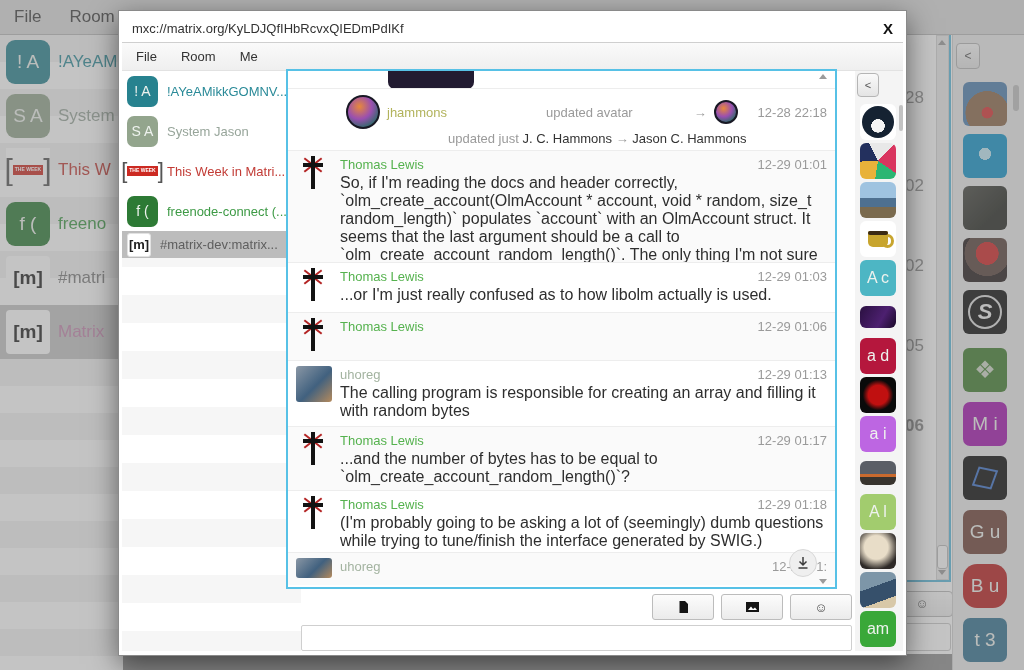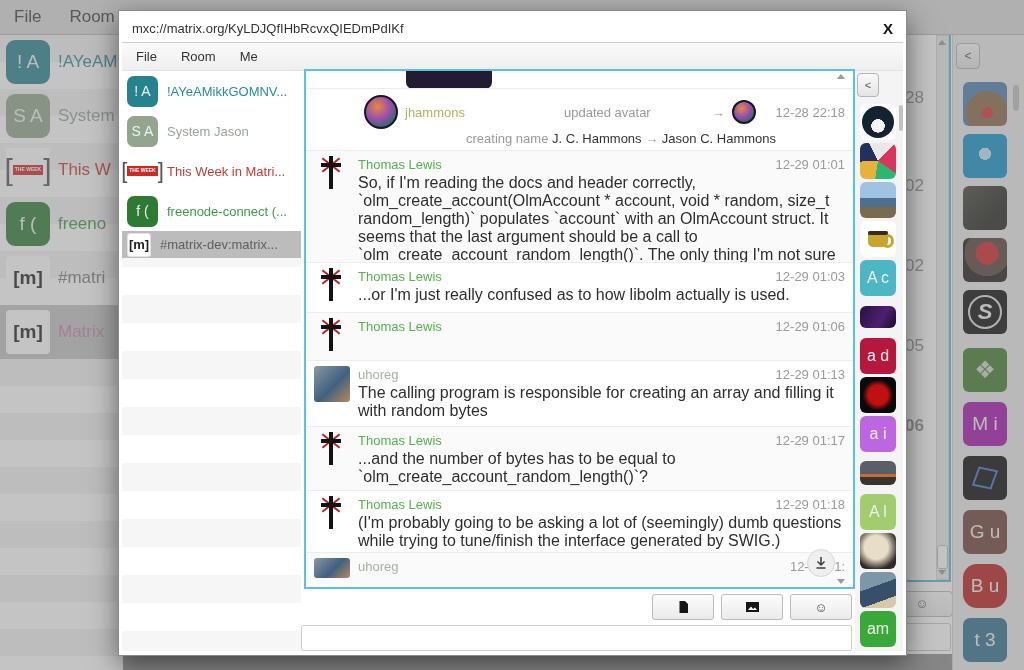--- a/index.html
+++ b/index.html
@@ -63,21 +63,21 @@
   .m-title { height:29px; border-bottom:1px solid #cfcfcf; display:flex; align-items:center; padding:0 10px; }
   .m-title .txt { font-size:13px; color:#333; flex:1; }
   .m-title .x { font-size:15px; font-weight:700; color:#111; cursor:default; }
   .m-menu { height:28px; background:linear-gradient(#fafafa,#efefef); border-bottom:1px solid #e2e2e2; display:flex; align-items:center; gap:24px; padding-left:14px; font-size:13px; color:#333; }
   .m-body { position:relative; height:580px; }
   .m-sidebar { position:absolute; left:0; top:0; width:179px; height:580px; background:repeating-linear-gradient(#f6f6f6 0 28px, #ffffff 28px 56px); overflow:hidden; }
   .m-room { height:40px; background:#fff; display:flex; align-items:center; gap:9px; padding-left:5px; white-space:nowrap; overflow:hidden; font-size:13px; }
   .m-room.sel { height:27px; background:#bcbcbc; }
   .m-room.sel .lbl { color:#5e5e5e; }
 
-  .m-timeline { position:absolute; left:182px; top:-2px; width:551px; height:520px; border:2px solid #57c1e6; background:#fff; overflow:hidden; }
+  .m-timeline { position:absolute; left:164px; top:-2px; width:551px; height:520px; border:2px solid #57c1e6; background:#fff; overflow:hidden; }
   .tl-rows { position:absolute; inset:0; }
   .row { position:relative; border-bottom:1px solid #ededed; overflow:hidden; }
   .row.alt { background:#fafafa; }
   .partial-img { position:absolute; left:100px; top:-10px; width:86px; height:28px; background:#221b31; border-radius:7px; }
   .msg { display:flex; padding:5px 8px 4px 8px; gap:8px; }
   .msg .avcol { width:36px; flex:0 0 36px; }
   .msg .bodycol { flex:1; min-width:0; }
   .mhead { display:flex; justify-content:space-between; font-size:13px; line-height:17px; }
   .mname { font-weight:400; }
   .n-green { color:#55b24e; } .n-sage { color:#a3b3a0; } .n-olive { color:#b2b35c; }
@@ -282,21 +282,21 @@
           <div class="row" style="height:62px;">
             <div class="state-l1">
               <div class="ph-jh"></div>
               <span class="n-olive">jhammons</span>
               <span class="gray" style="margin-left:92px;">updated avatar</span>
               <span class="gray" style="margin-left:54px;">→</span>
               <div class="ph-jh small"></div>
               <span class="mts" style="margin-left:auto;">12-28 22:18</span>
             </div>
             <div class="state-l2">
-              <span class="gray">creating name</span>
+              <span class="gray">updated just</span>
               <span>J. C. Hammons</span>
               <span class="gray">→</span>
               <span>Jason C. Hammons</span>
             </div>
           </div>
 
           <div class="row alt" style="height:112px;">
             <div class="msg">
               <div class="avcol">
                   <div class="cross">

